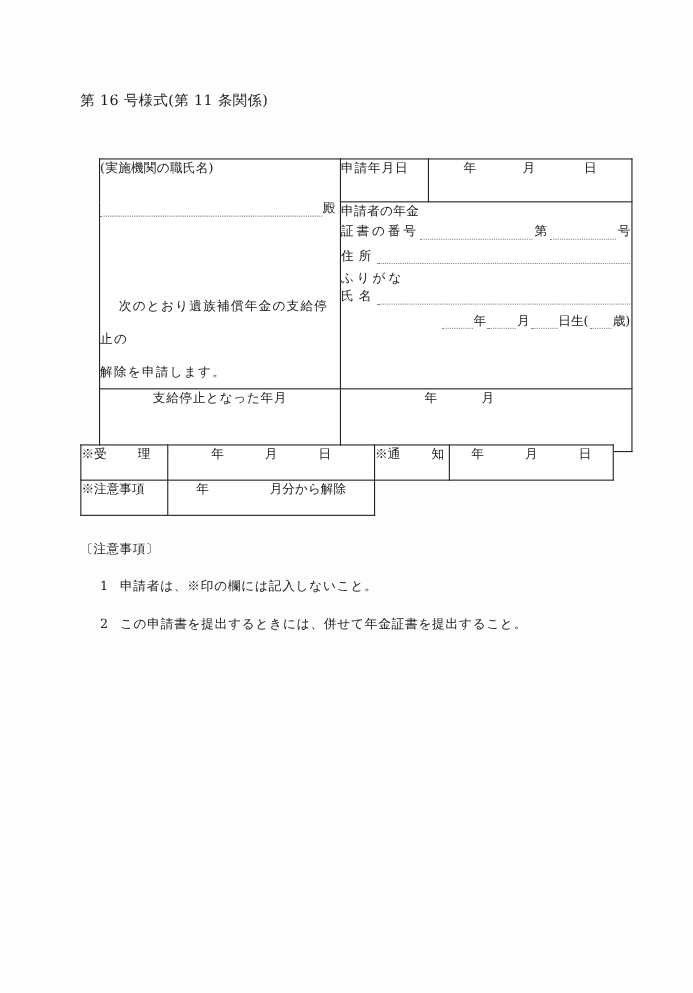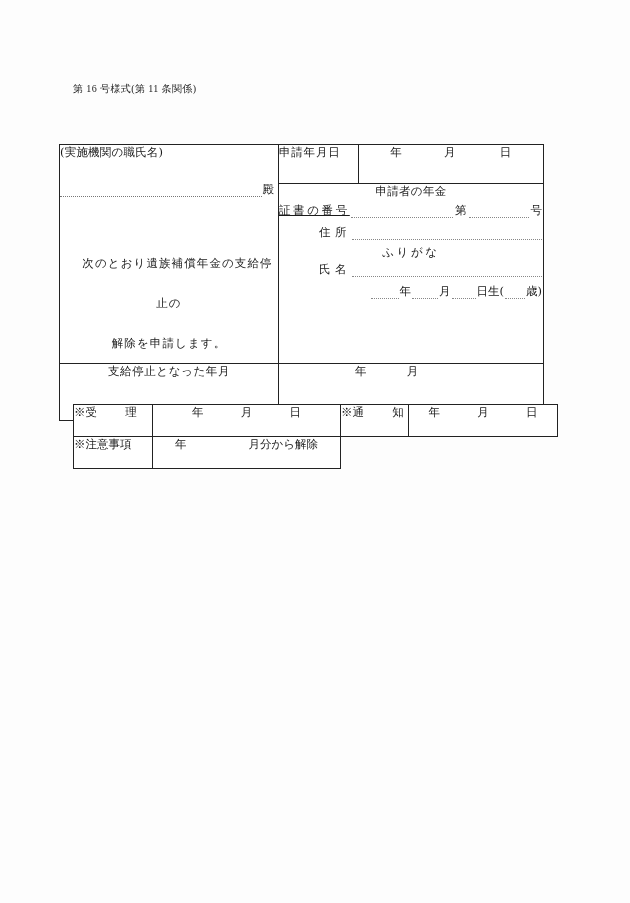--- a/index.html
+++ b/index.html
@@ -20,24 +20,23 @@
     position: absolute;
     inset: 0;
     background: #fdfdfd;
   }
 
   
   .form-no {
     position: absolute;
     left: 73px;
     top: 82px;
-    font-size: 10px;
+    font-size: 13px;
     letter-spacing: 0.4px;
     white-space: nowrap;
-    font-family: Liberation Serif, serif;
   }
   .doc-title {
     position: absolute;
     left: 0;
     top: 118px;
     width: 630px;
     text-align: center;
     font-size: 11.5px;
     letter-spacing: 0.5px;
   }
@@ -53,21 +52,21 @@
   .tbl td {
     border: 1px solid #222;
     padding: 0;
     vertical-align: top;
     background: #fff;
   }
   .tbl td.nob { border: none; background: transparent; }
 
   
   #main-table {
-    left: 59px;
+    left: 90px;
     top: 144px;
     width: 484px;
   }
 
   .cell-pad { padding: 7px 8px 6px 8px; }
 
   .agency-label {
     font-size: 11.5px;
     letter-spacing: 0.2px;
     white-space: nowrap;
@@ -81,25 +80,24 @@
   }
   .dotline {
     flex: 1;
     border-bottom: 1px dotted #777;
     height: 13px;
     margin-right: 1px;
   }
   .dono { font-size: 11.5px; white-space: nowrap; }
 
   .statement {
-    margin-top: 46px;
-    font-size: 11.5px;
-    line-height: 40px;
+    margin-top: 66px;
+    font-size: 11.5px;
+    line-height: 30px;
     letter-spacing: 1.1px;
-    text-align: center;
   }
   .statement .l1 { text-indent: 17px; }
 
   .date-line {
     font-size: 11.5px;
     letter-spacing: 0.3px;
     white-space: nowrap;
   }
   .app-date-cell {
     text-align: center;
@@ -113,32 +111,31 @@
     padding-top: 9px;
     font-size: 11.5px;
     letter-spacing: 0.8px;
     white-space: nowrap;
   }
 
   
   .appl-block {
     padding: 9px 10px 8px 10px;
     font-size: 11.5px;
-    text-align: center;
   }
   .appl-line1 { letter-spacing: 0.3px; margin-bottom: 2px; }
   .fld {
     display: flex;
     align-items: flex-end;
     margin-bottom: 5px;
     height: 17px;
   }
   .fld .nm { white-space: nowrap; }
-  .nm.sp-wide { letter-spacing: 4.6px; margin-left: 40px; }
-  .nm.sp-mid  { letter-spacing: 2.6px; text-decoration: underline; }
+  .nm.sp-wide { letter-spacing: 4.6px; }
+  .nm.sp-mid  { letter-spacing: 2.6px; }
   .fld .dd {
     flex: 1;
     border-bottom: 1px dotted #888;
     height: 13px;
     margin: 0 1px;
   }
   .fld .dd.short { flex: 0 0 60px; }
   .fld .mid { white-space: nowrap; padding: 0 1px; }
   .furi { letter-spacing: 2.6px; margin-bottom: 0px; }
 
@@ -190,21 +187,20 @@
     padding: 8px 11px 0 0;
     font-size: 11.5px;
     white-space: nowrap;
   }
   .off-date .sp { display: inline-block; width: 30px; }
   .off-decide {
     text-align: center;
     padding: 8px 0 0 0;
     font-size: 11.5px;
     white-space: nowrap;
-    font-family: Liberation Mono, monospace;
   }
   .off-decide .sp { display: inline-block; width: 48px; }
 
   
   .notes {
     position: absolute;
     left: 73px;
     top: 492px;
     width: 500px;
     font-size: 11.5px;
@@ -351,14 +347,27 @@
           <span>年</span>
           <span class="sp"></span>
           <span>月分から解除</span>
         </td>
         <td class="nob"></td>
         <td class="nob"></td>
       </tr>
     </tbody>
   </table>
 
+  <div class="notes">
+    <div class="notes-head">〔注意事項〕</div>
+
+    <div class="note-item">
+      <span class="note-num">1</span>
+      <span>申請者は、※印の欄には記入しないこと。</span>
+    </div>
+
+    <div class="note-item">
+      <span class="note-num">2</span>
+      <span>この申請書を提出するときには、併せて年金証書を提出すること。</span>
+    </div>
+  </div>
 
 </div>
 
 </body></html>

